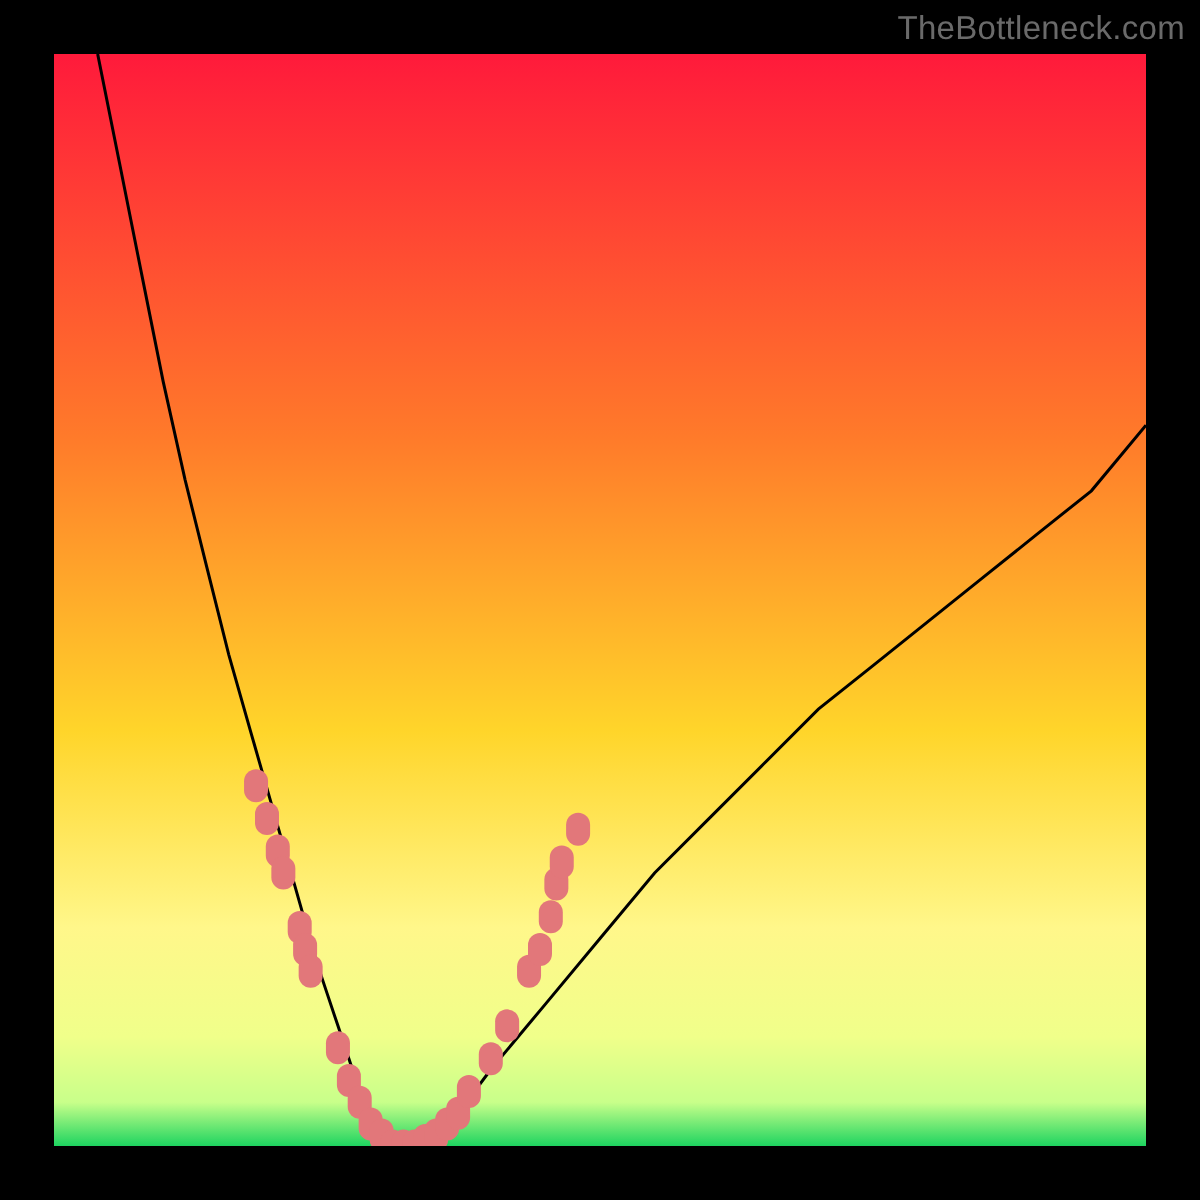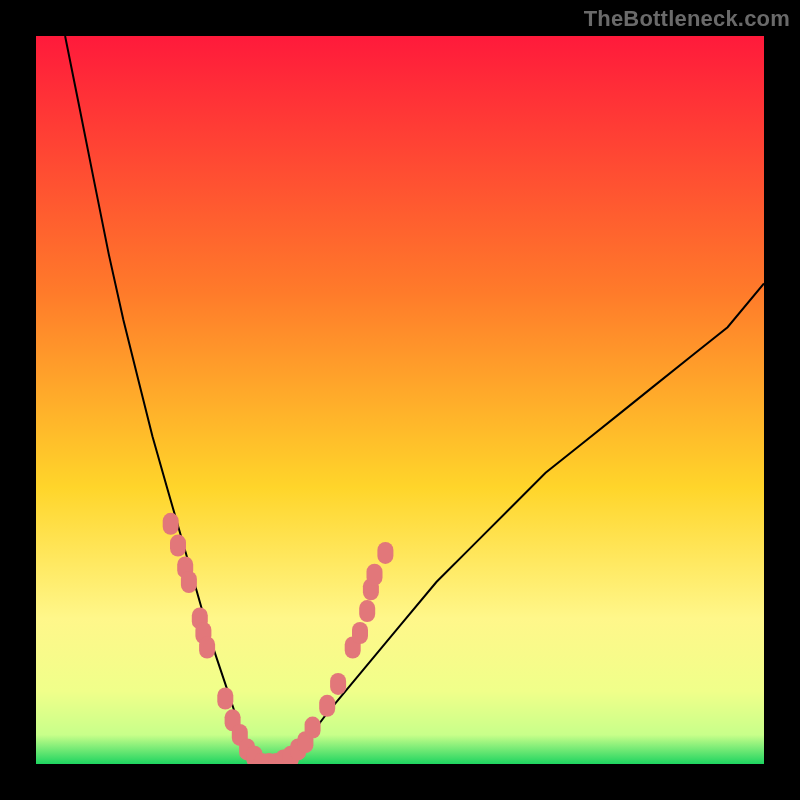--- a/index.html
+++ b/index.html
@@ -18,21 +18,21 @@
     width: 800px;
     height: 800px;
     background: #000;
   }
   .watermark {
     position: absolute;
     top: 6px;
     right: 10px;
     color: #6a6a6a;
     font-size: 22px;
-    font-weight: 700;
+    font-weight: 400;
     letter-spacing: 0.2px;
     user-select: none;
   }
   .plot {
     position: absolute;
     left: 36px;
     top: 36px;
     width: 728px;
     height: 728px;
   }

